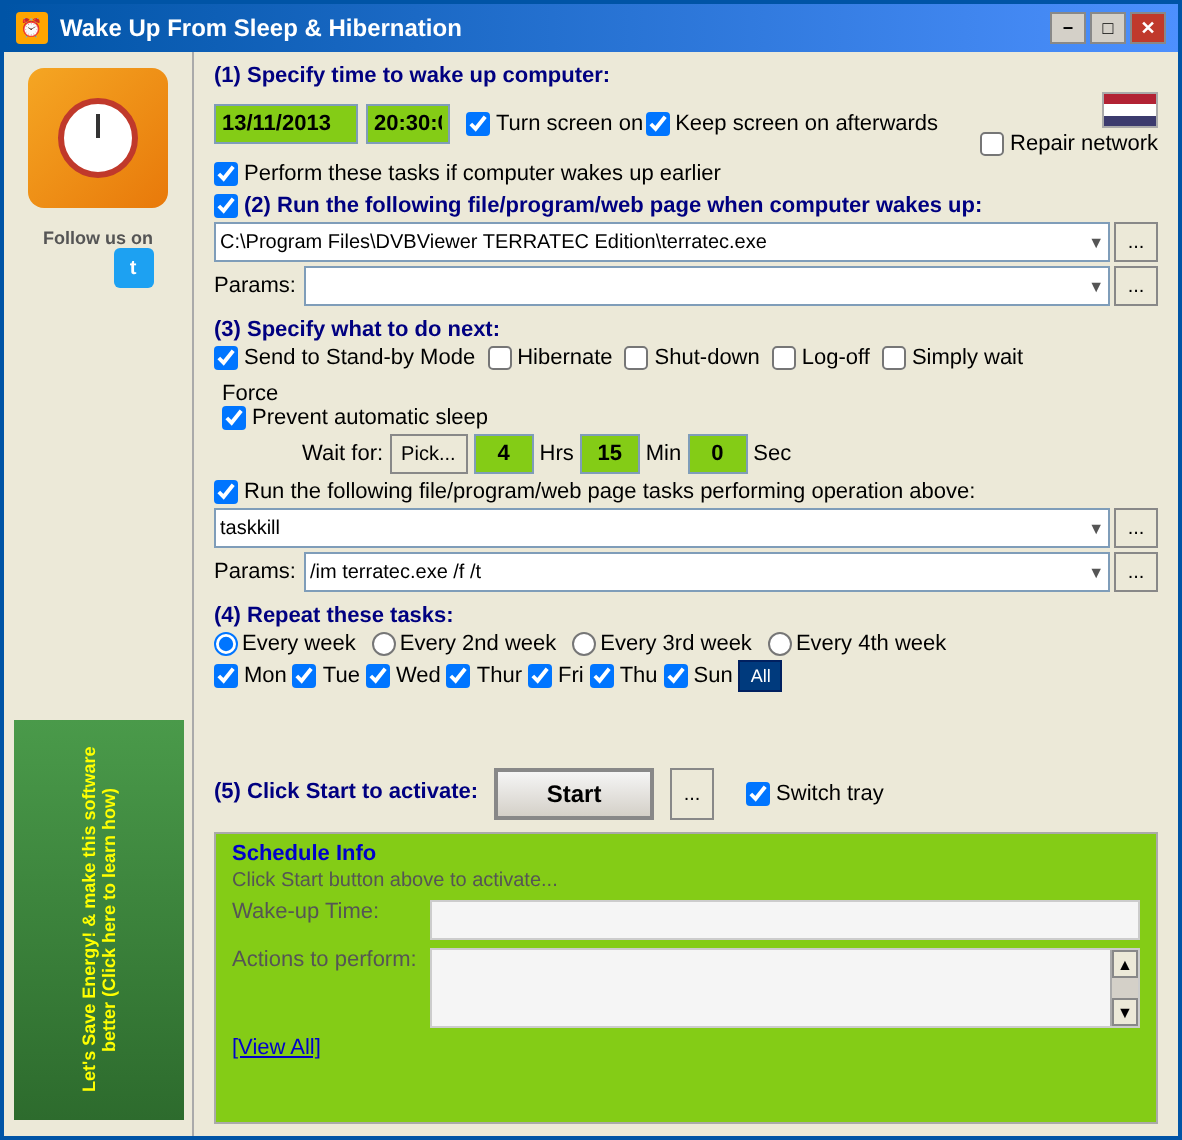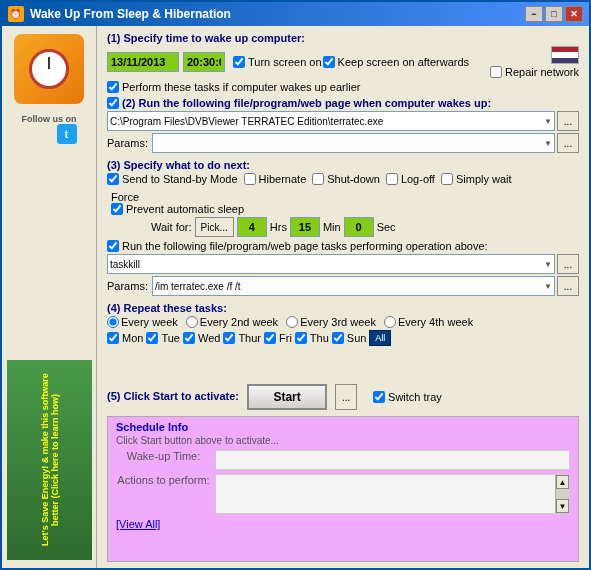--- a/index.html
+++ b/index.html
@@ -312,37 +312,36 @@
       height: 26px;
       background: linear-gradient(to bottom, #f5f5f5, #d4d0c8);
       border: 2px solid #888;
       font-size: 12px;
       font-weight: bold;
       cursor: pointer;
     }
 
     .schedule-info {
       border: 1px solid #aaa;
-      background: #f0abfc;
+      background: #84cc16;
       padding: 4px 8px;
       flex: 1;
       margin-top: 2px;
     }
     .schedule-title {
       color: #0000cc;
       font-weight: bold;
       font-size: 11px;
       margin-bottom: 2px;
     }
     .info-row {
       display: flex;
       align-items: flex-start;
       gap: 4px;
       margin-top: 4px;
-      text-align: center;
     }
     .info-label {
       width: 95px;
       color: #555;
       font-size: 11px;
     }
     .info-value {
       flex: 1;
       border: 1px solid #ccc;
       background: #f5f5f5;

